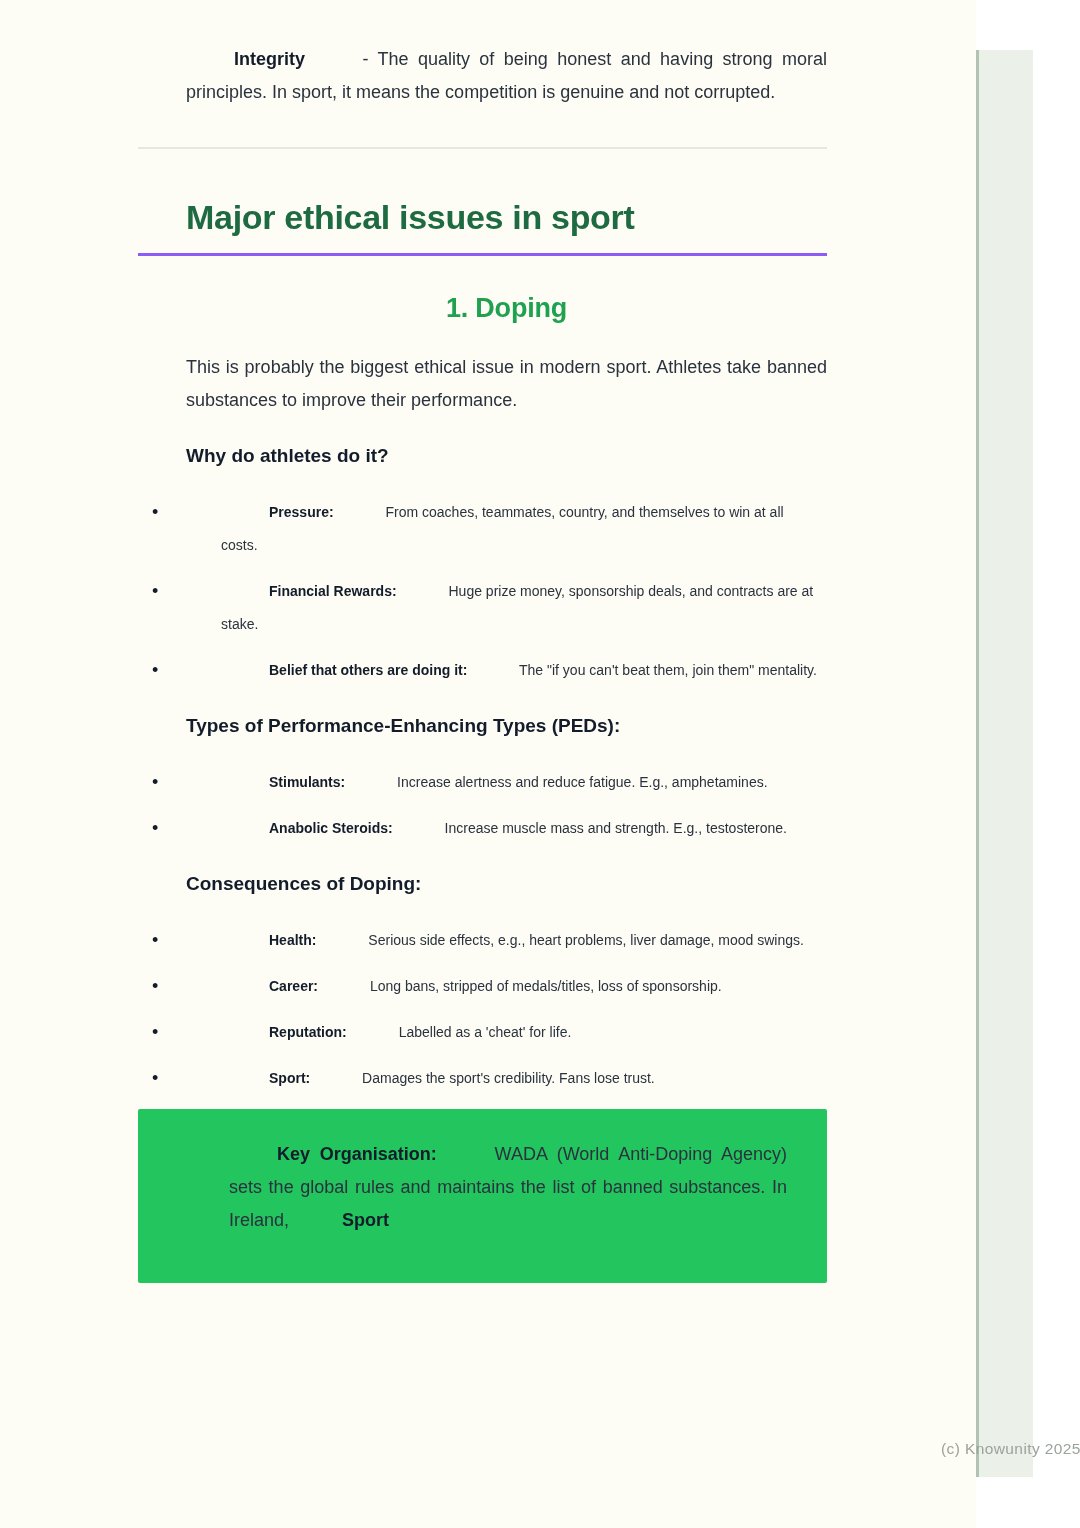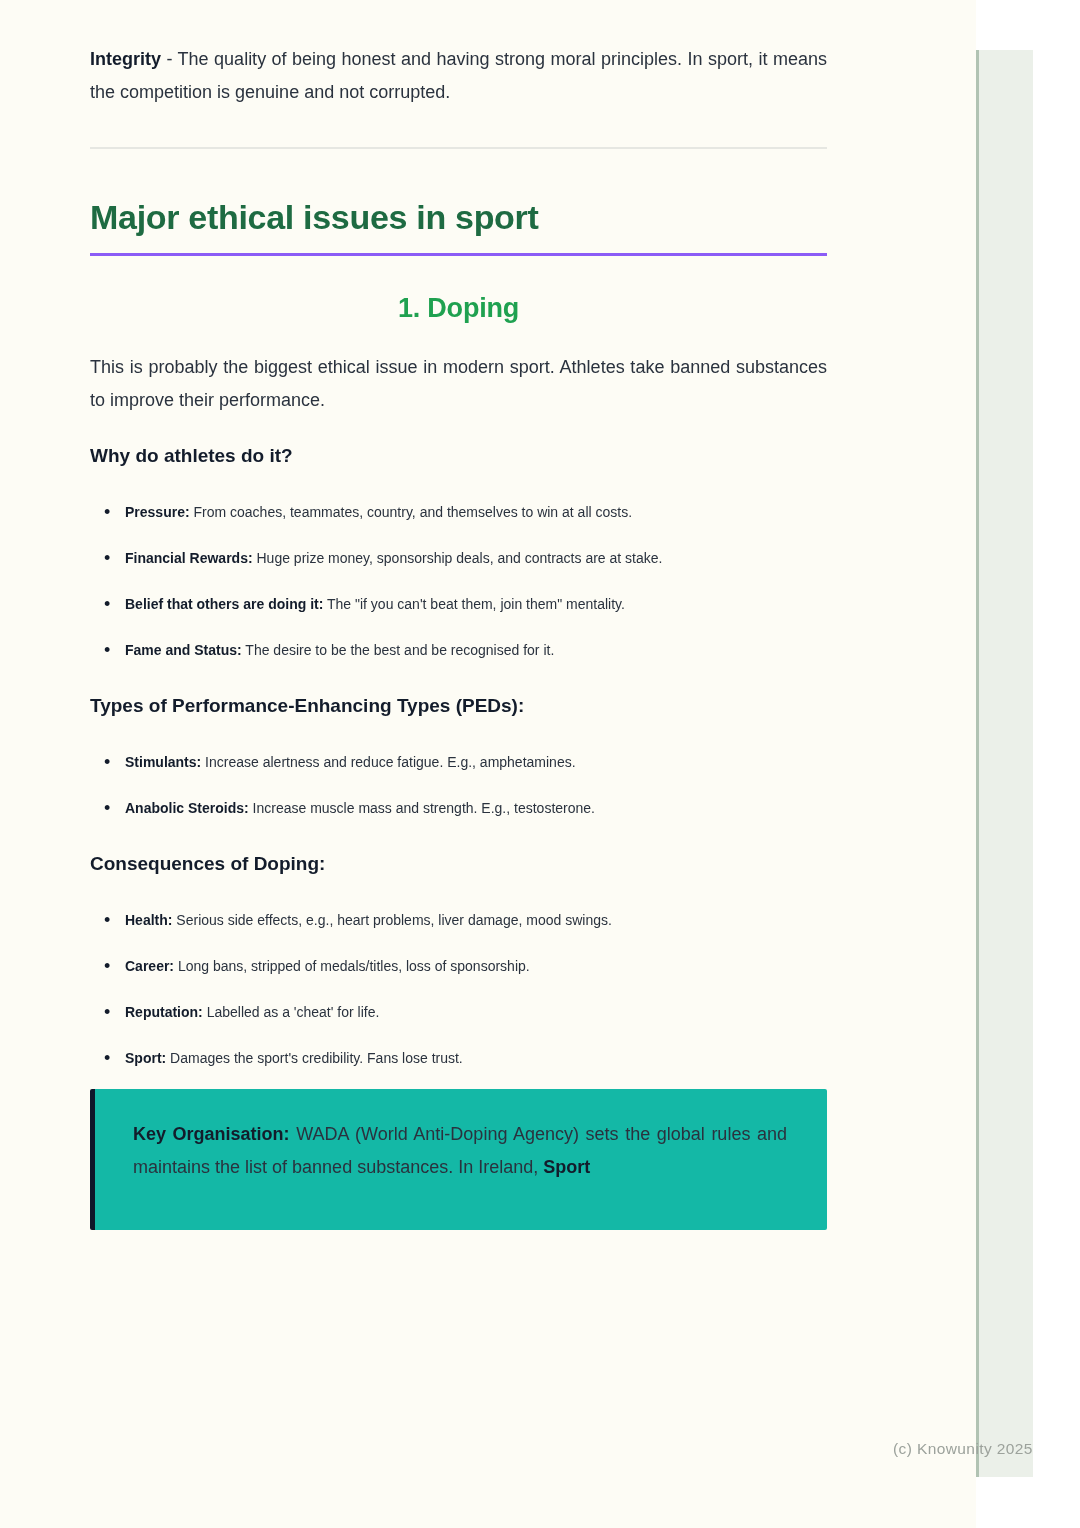--- a/index.html
+++ b/index.html
@@ -1,15 +1,15 @@
 <!DOCTYPE html>
 <html><head>
 <meta charset="utf-8">
 <style>
-  * { box-sizing: border-box; }
+  * { box-sizing: border-box; padding-left: 48px; }
   html, body { margin: 0; padding: 0; }
   body {
     width: 1080px; height: 1528px;
     position: relative;
     background: #ffffff;
     font-family: "Liberation Sans", sans-serif;
     overflow: hidden;
   }
   .page {
     position: absolute; left: 0; top: 0;
@@ -62,22 +62,22 @@
     color: #2A323E;
   }
   li:last-child { margin-bottom: 0; }
   li::before {
     content: "\2022";
     position: absolute; left: -21px; top: 0;
     font-size: 18px; color: #131C2B;
   }
   .callout {
     margin-top: 14px;
-    background: #14b8a6;
-    border-left: 5px solid #0f172a;
+    background: #22c55e;
+    border-left: 5px solid #22c55e;
     border-radius: 2px;
     padding: 29px 40px 46px 38px;
   }
   .callout p.body { text-align: justify; }
   .side-strip {
     position: absolute; left: 976px; top: 50px;
     width: 57px; height: 1427px;
     background: #EBF0E9;
     border-left: 3px solid #B1C3B3;
   }
@@ -103,21 +103,20 @@
 
     <h2>1. Doping</h2>
 
     <p class="body">This is probably the biggest ethical issue in modern sport. Athletes take banned substances to improve their performance.</p>
 
     <h3>Why do athletes do it?</h3>
     <ul>
       <li><strong>Pressure:</strong><span> From coaches, teammates, country, and themselves to win at all costs.</span></li>
       <li><strong>Financial Rewards:</strong><span> Huge prize money, sponsorship deals, and contracts are at stake.</span></li>
       <li><strong>Belief that others are doing it:</strong><span> The "if you can't beat them, join them" mentality.</span></li>
-      <li><strong>Fame and Status:</strong><span> The desire to be the best and be recognised for it.</span></li>
     </ul>
 
     <h3>Types of Performance-Enhancing Types (PEDs):</h3>
     <ul>
       <li><strong>Stimulants:</strong><span> Increase alertness and reduce fatigue. E.g., amphetamines.</span></li>
       <li><strong>Anabolic Steroids:</strong><span> Increase muscle mass and strength. E.g., testosterone.</span></li>
     </ul>
 
     <h3>Consequences of Doping:</h3>
     <ul>

